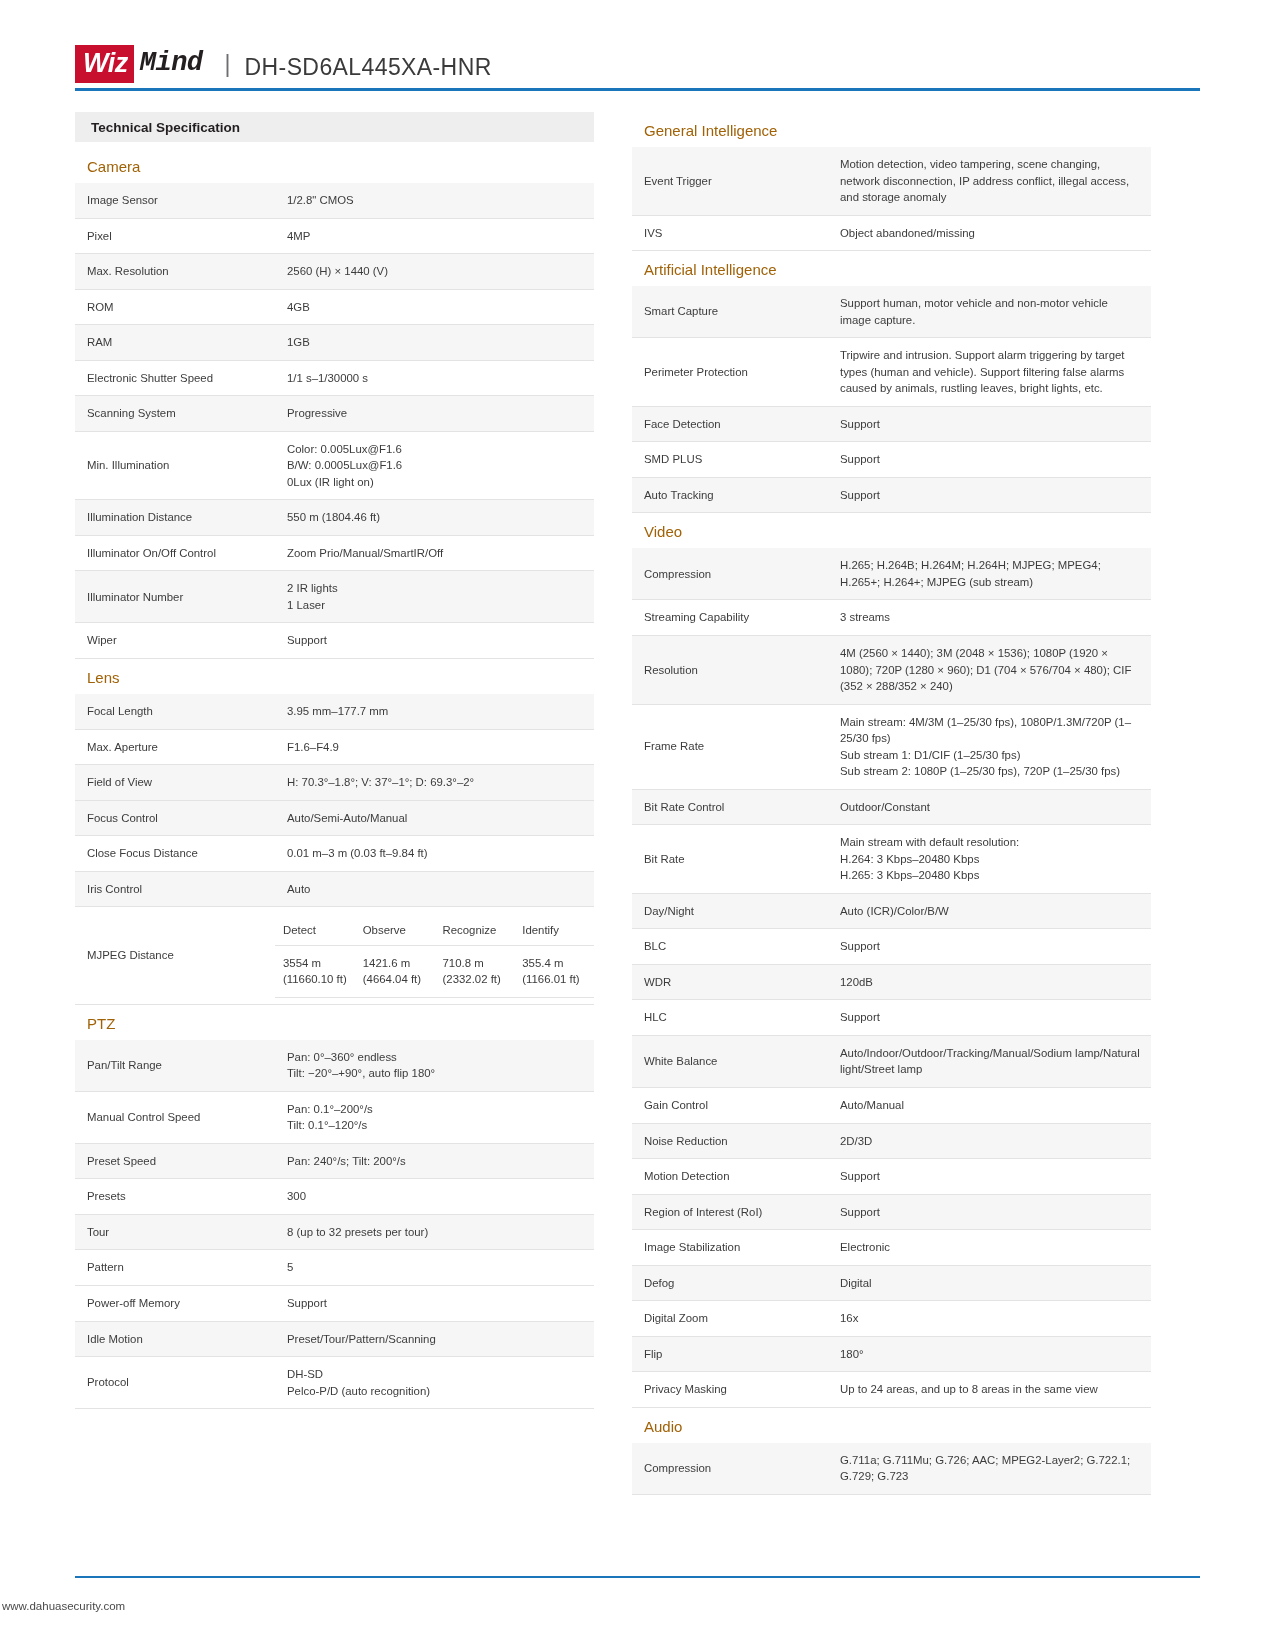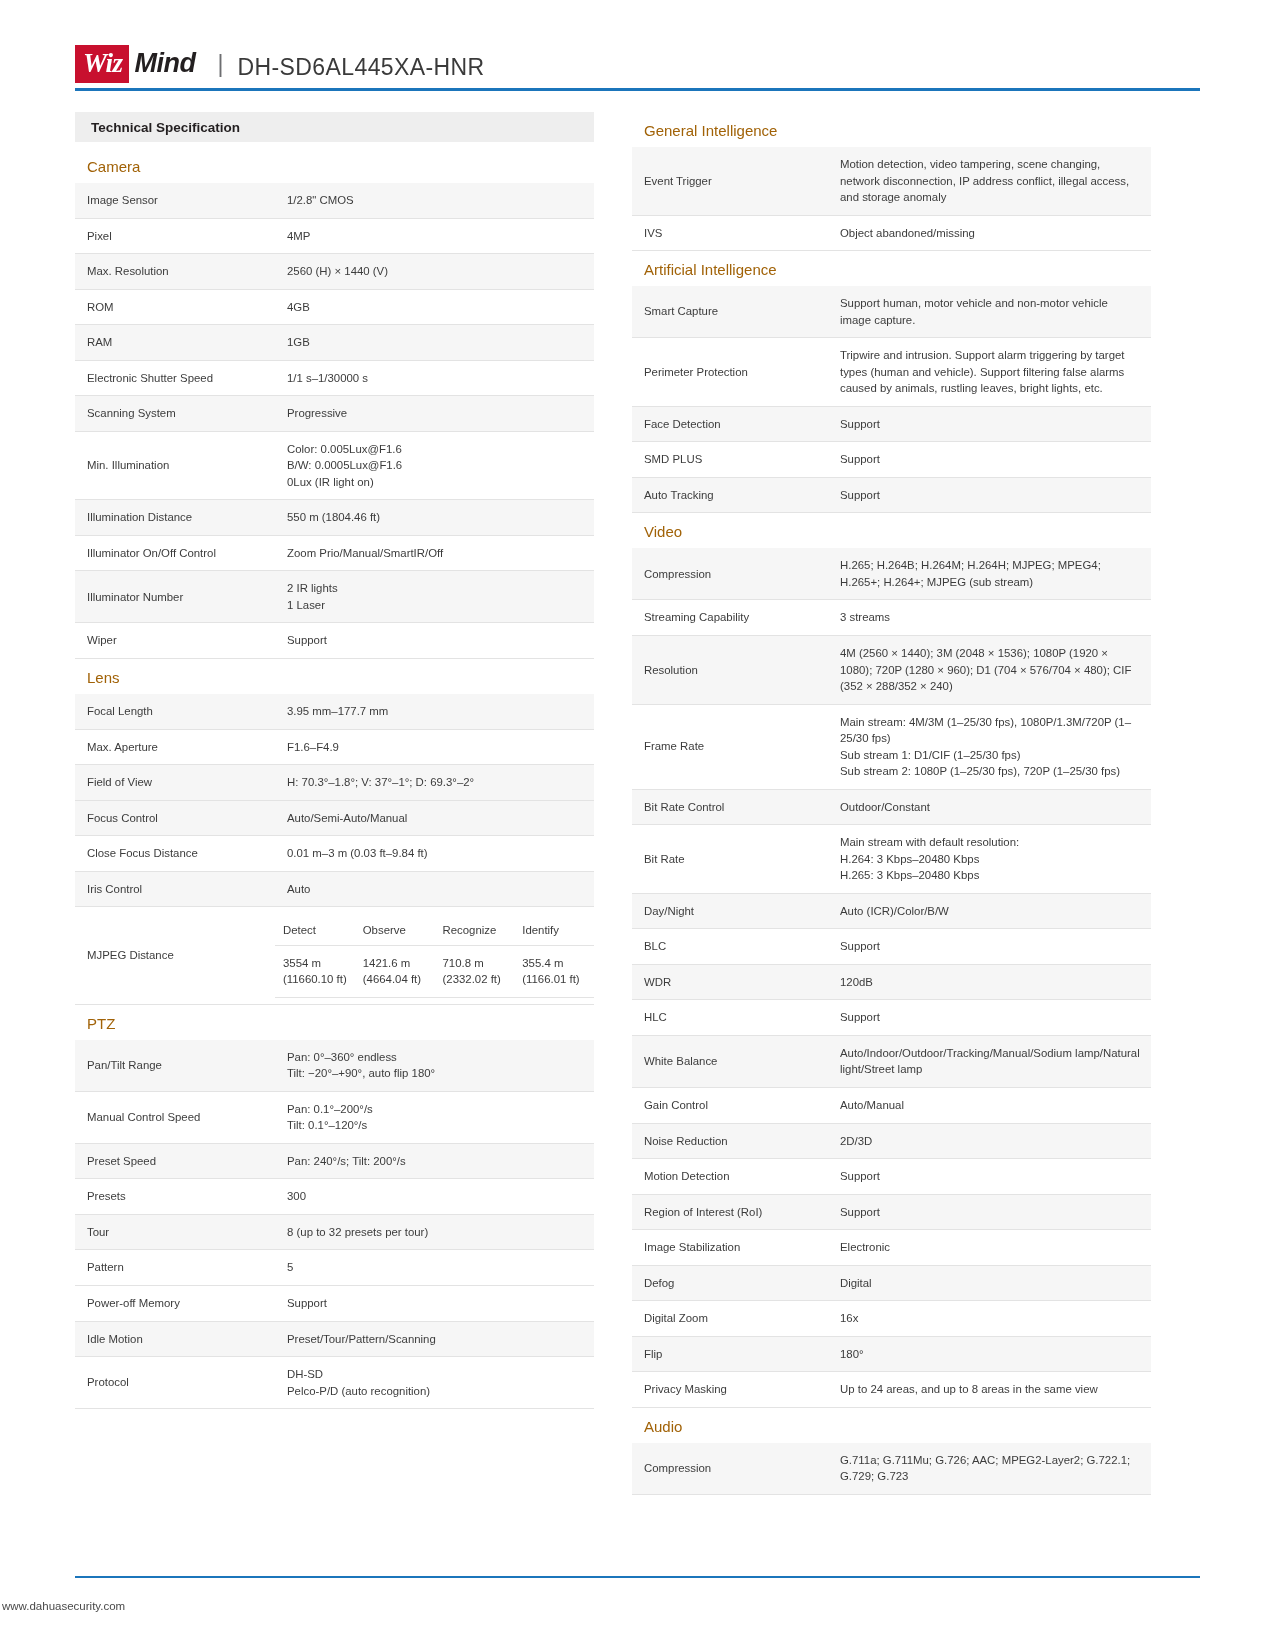--- a/index.html
+++ b/index.html
@@ -37,31 +37,31 @@
   }
   .logo-wiz {
     background: #c8102e;
     color: #ffffff;
     font-style: italic;
     font-weight: bold;
     font-size: 27px;
     line-height: 1;
     padding: 5px 6px 6px 8px;
     letter-spacing: -0.5px;
-    font-family: Liberation Serif, serif;
+    font-family: Liberation Sans, sans-serif;
   }
   .logo-mind {
     color: #231f20;
     font-style: italic;
     font-weight: bold;
     font-size: 27px;
     line-height: 1;
     padding: 5px 4px 6px 6px;
     letter-spacing: -0.5px;
-    font-family: Liberation Sans, sans-serif;
+    font-family: Liberation Mono, monospace;
   }
   .model-sep {
     color: #6d6e71;
     font-size: 23px;
     margin: 0 14px 0 18px;
     font-weight: 300;
   }
   .model-name {
     color: #3a3a3a;
     font-size: 23px;

